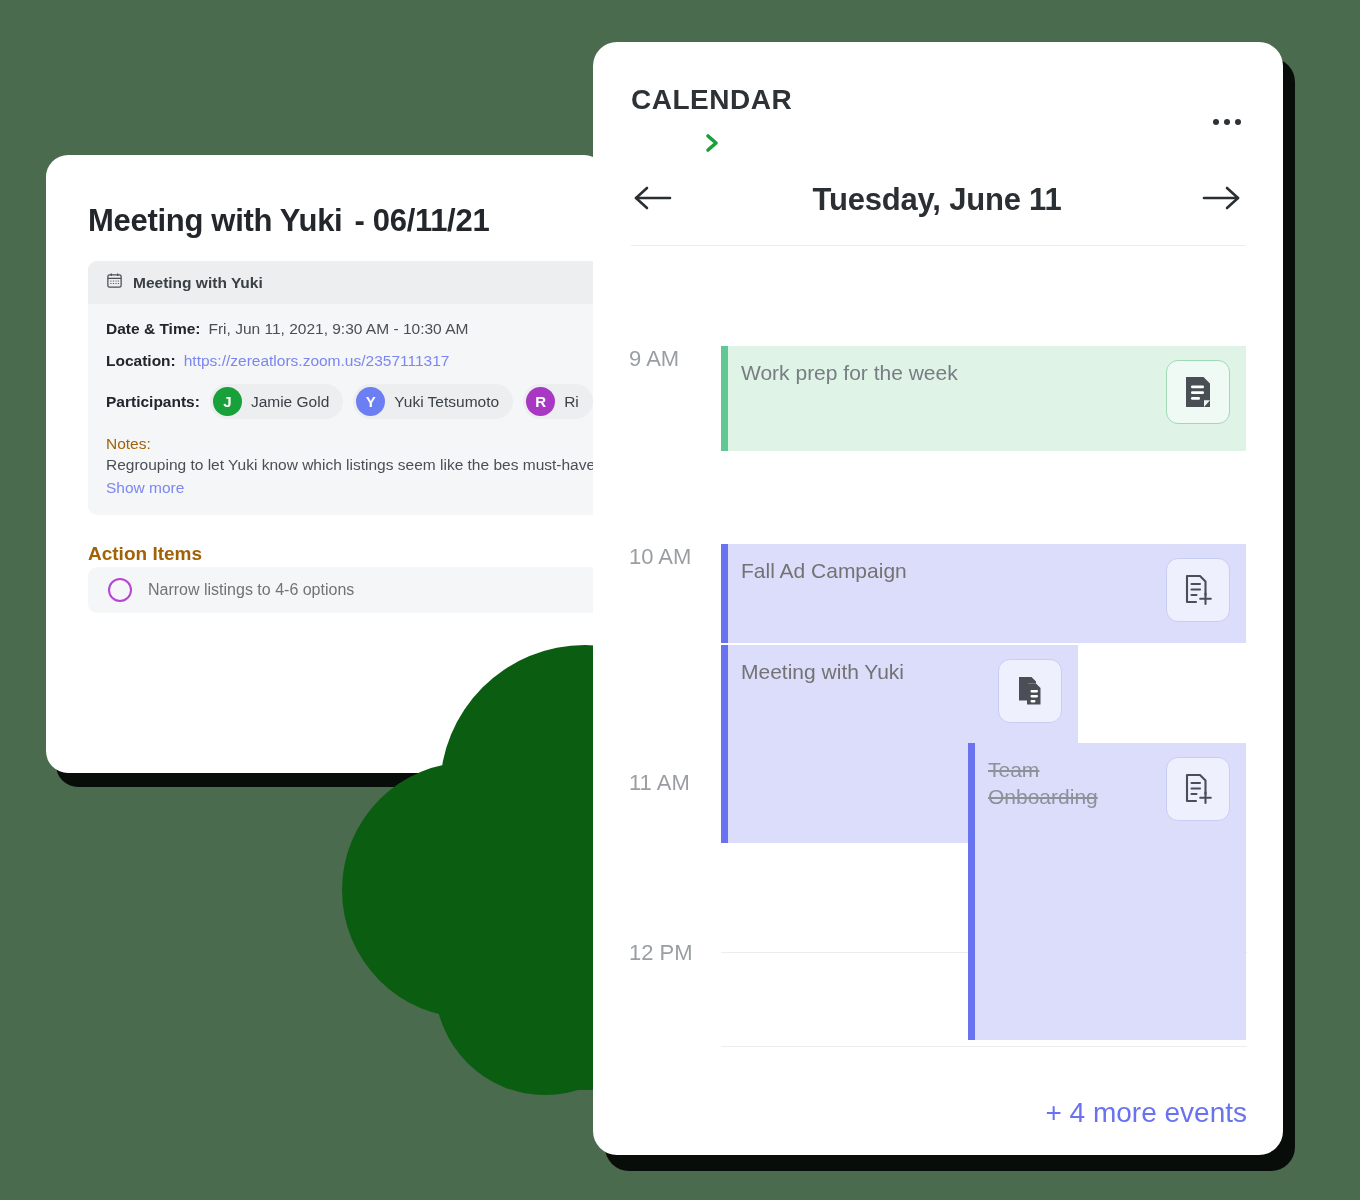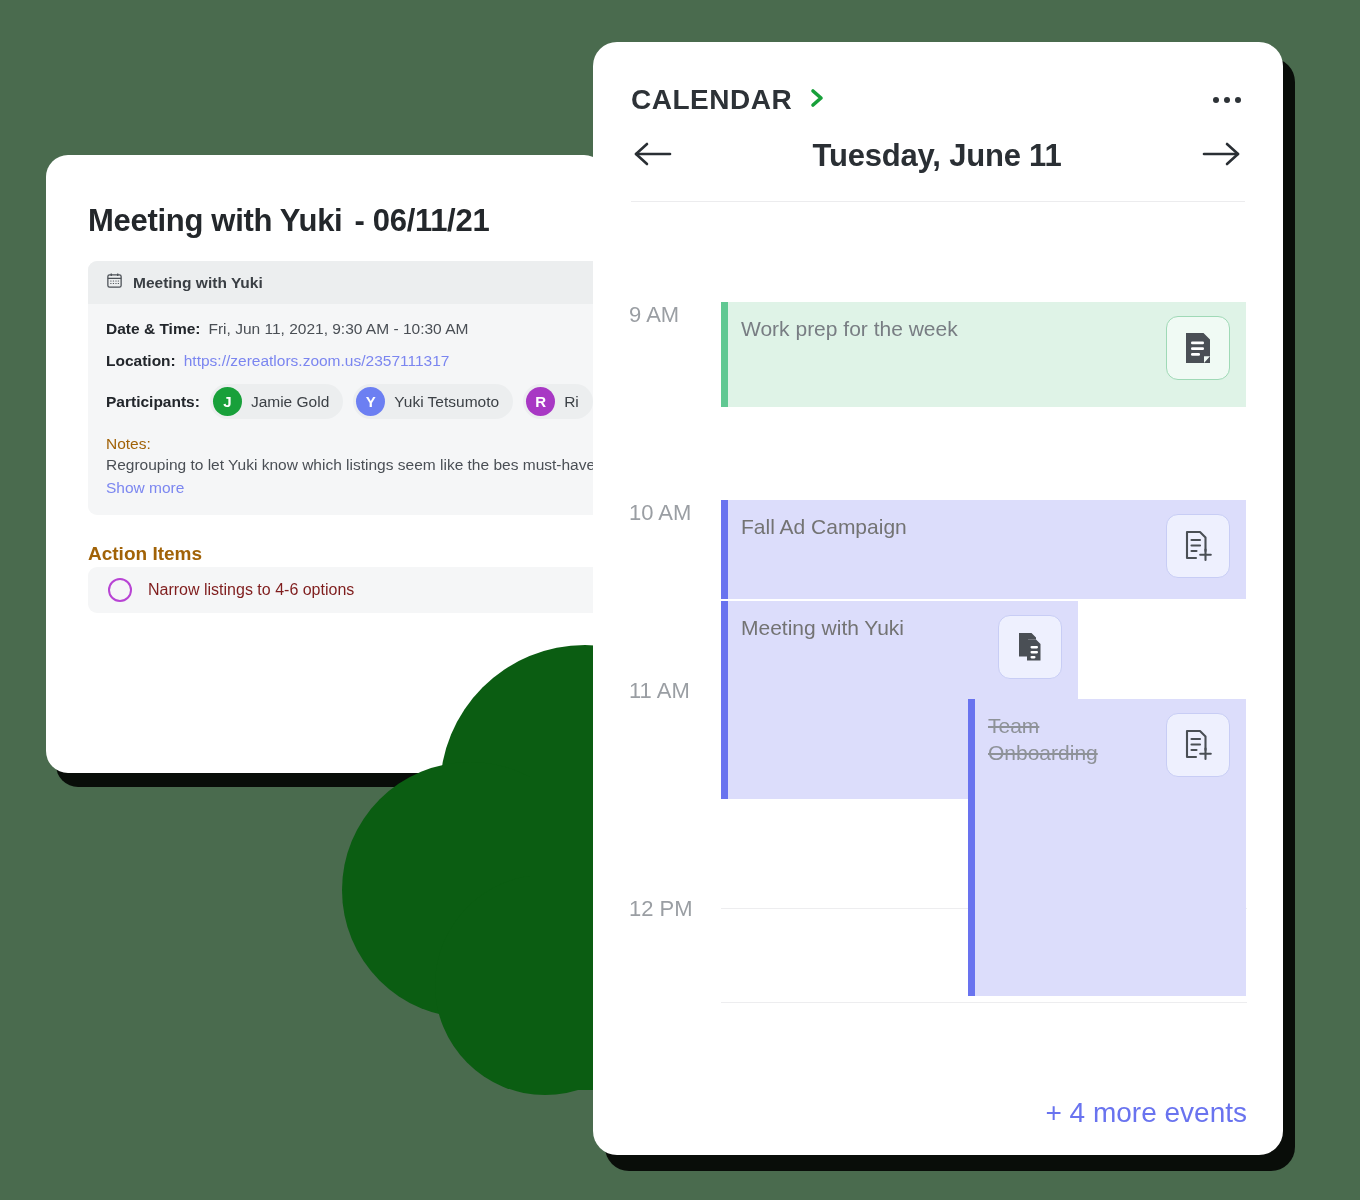--- a/index.html
+++ b/index.html
@@ -132,21 +132,21 @@
     margin-bottom: 12px;
     width: 560px;
     box-sizing: border-box;
   }
   .checkbox-circle {
     width: 20px; height: 20px;
     border: 2px solid #b844d4;
     border-radius: 50%;
     flex: 0 0 auto;
   }
-  .action-label { font-size: 16px; color: #7f1d1d; }
+  .action-label { font-size: 16px; color: #737373; }
 
   
   #calendar-card {
     position: absolute;
     left: 593px;
     top: 42px;
     width: 690px;
     height: 1113px;
     background: #ffffff;
     border-radius: 24px;
@@ -158,20 +158,21 @@
   .cal-header {
     display: flex;
     align-items: center;
     justify-content: space-between;
     padding: 42px 40px 0 38px;
   }
   .cal-brand {
     display: flex;
     align-items: center;
     gap: 14px;
+    flex-direction: column;
   }
   .cal-brand-text {
     font-size: 28px;
     font-weight: bold;
     letter-spacing: 0.5px;
     color: #2d3237;
   }
   .cal-kebab {
     display: flex; gap: 5px; align-items: center;
     padding: 6px 2px;
@@ -399,21 +400,21 @@
   <div class="cal-divider"></div>
 
   <div class="cal-grid">
 
     <div class="hour-label" style="top:100px">9 AM</div>
     <div class="hour-line" style="top:112px; background:transparent;"></div>
 
     <div class="hour-label" style="top:298px">10 AM</div>
     <div class="hour-line" style="top:310px; background:transparent;"></div>
 
-    <div class="hour-label" style="top:476px">11 AM</div>
+    <div class="hour-label" style="top:524px">11 AM</div>
     <div class="hour-line" style="top:508px; background:transparent;"></div>
 
     <div class="hour-label" style="top:694px">12 PM</div>
     <div class="hour-line" style="top:706px;"></div>
 
     <div class="hour-line" style="top:800px;"></div>
 
     <div class="event ev-green" style="left:128px; top:100px; width:525px; height:105px;">
       <span class="ev-bar"></span>
       <span class="ev-title">Work prep for the week</span>

